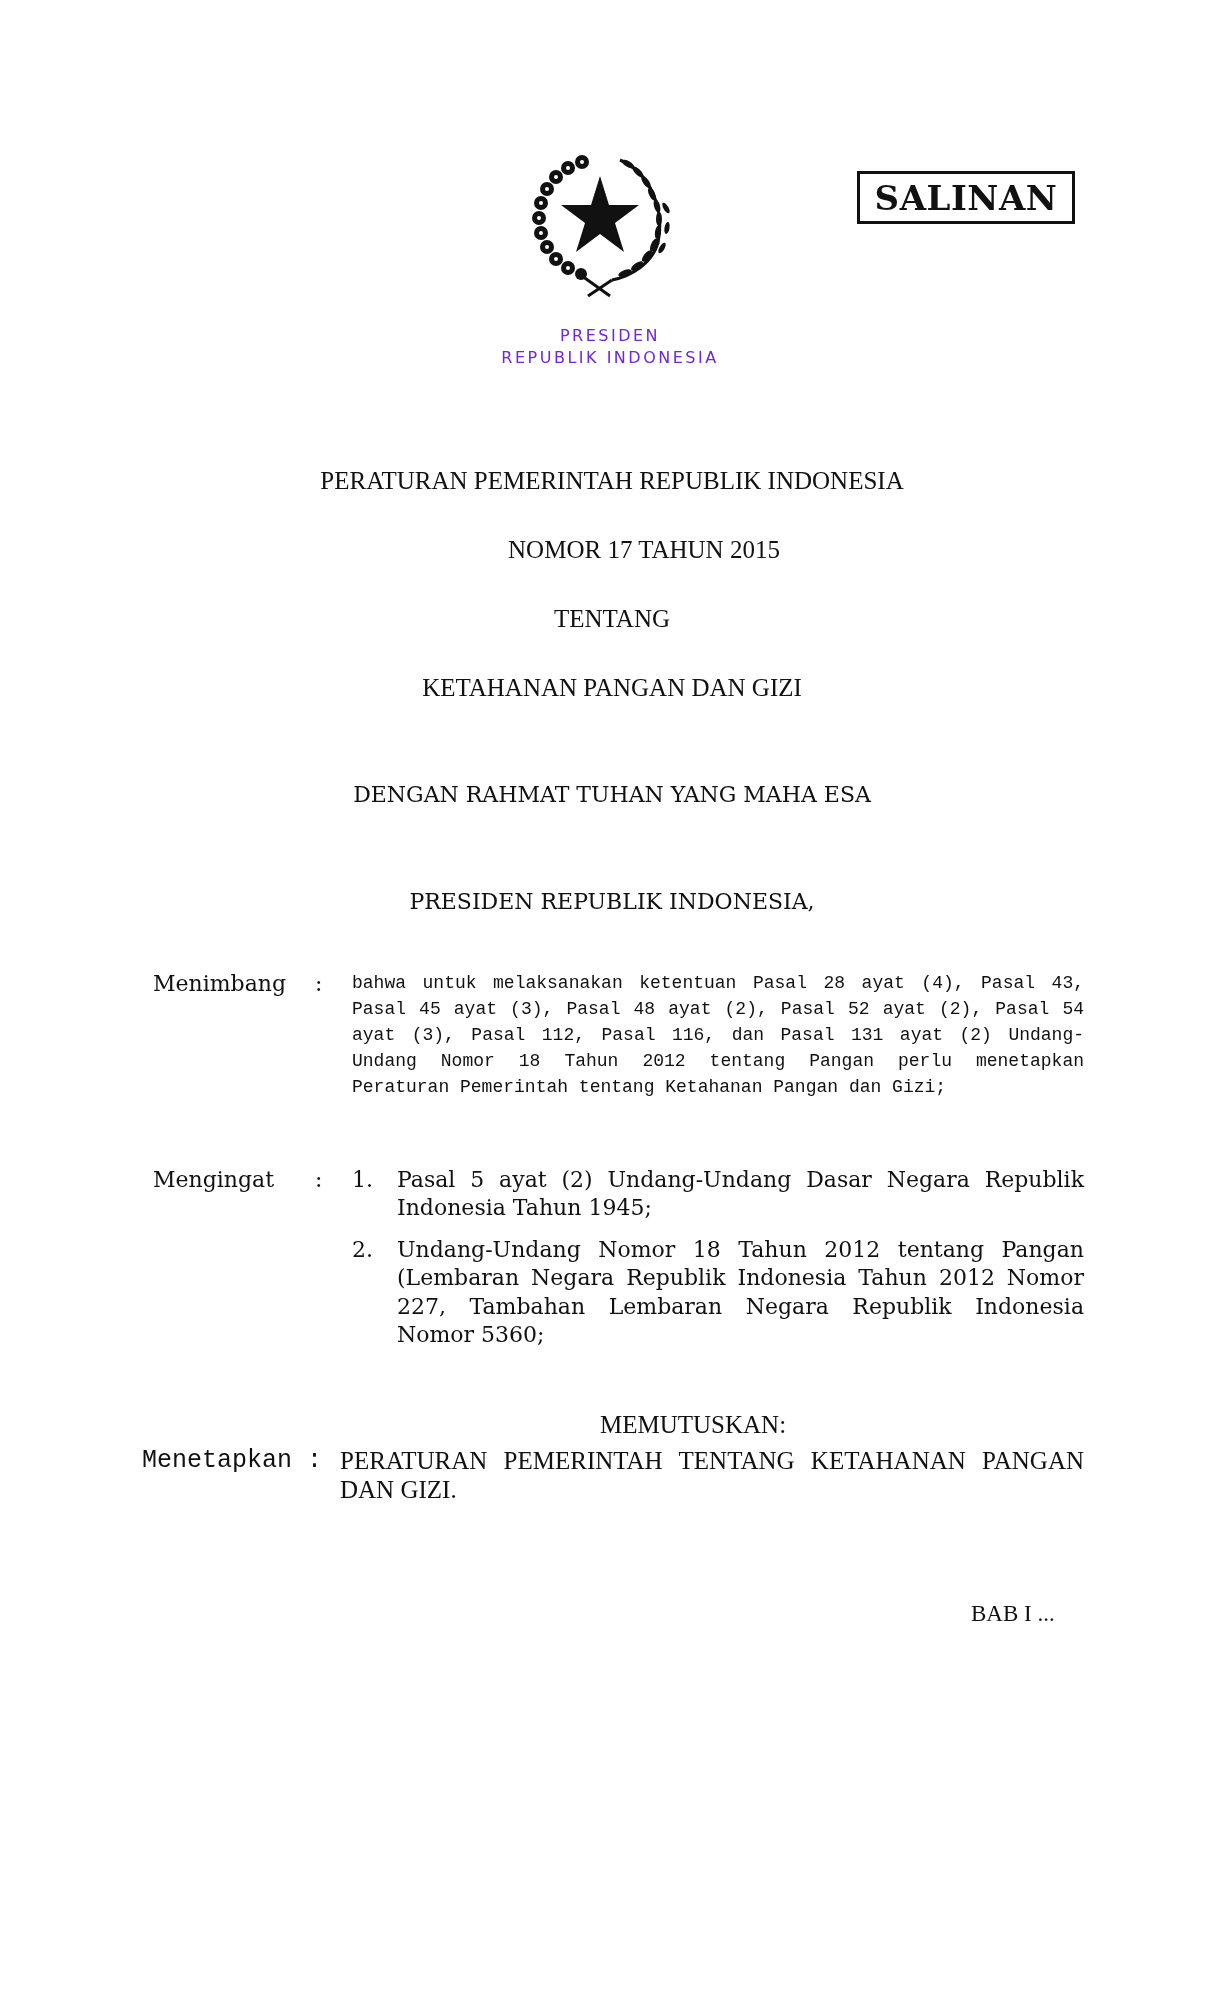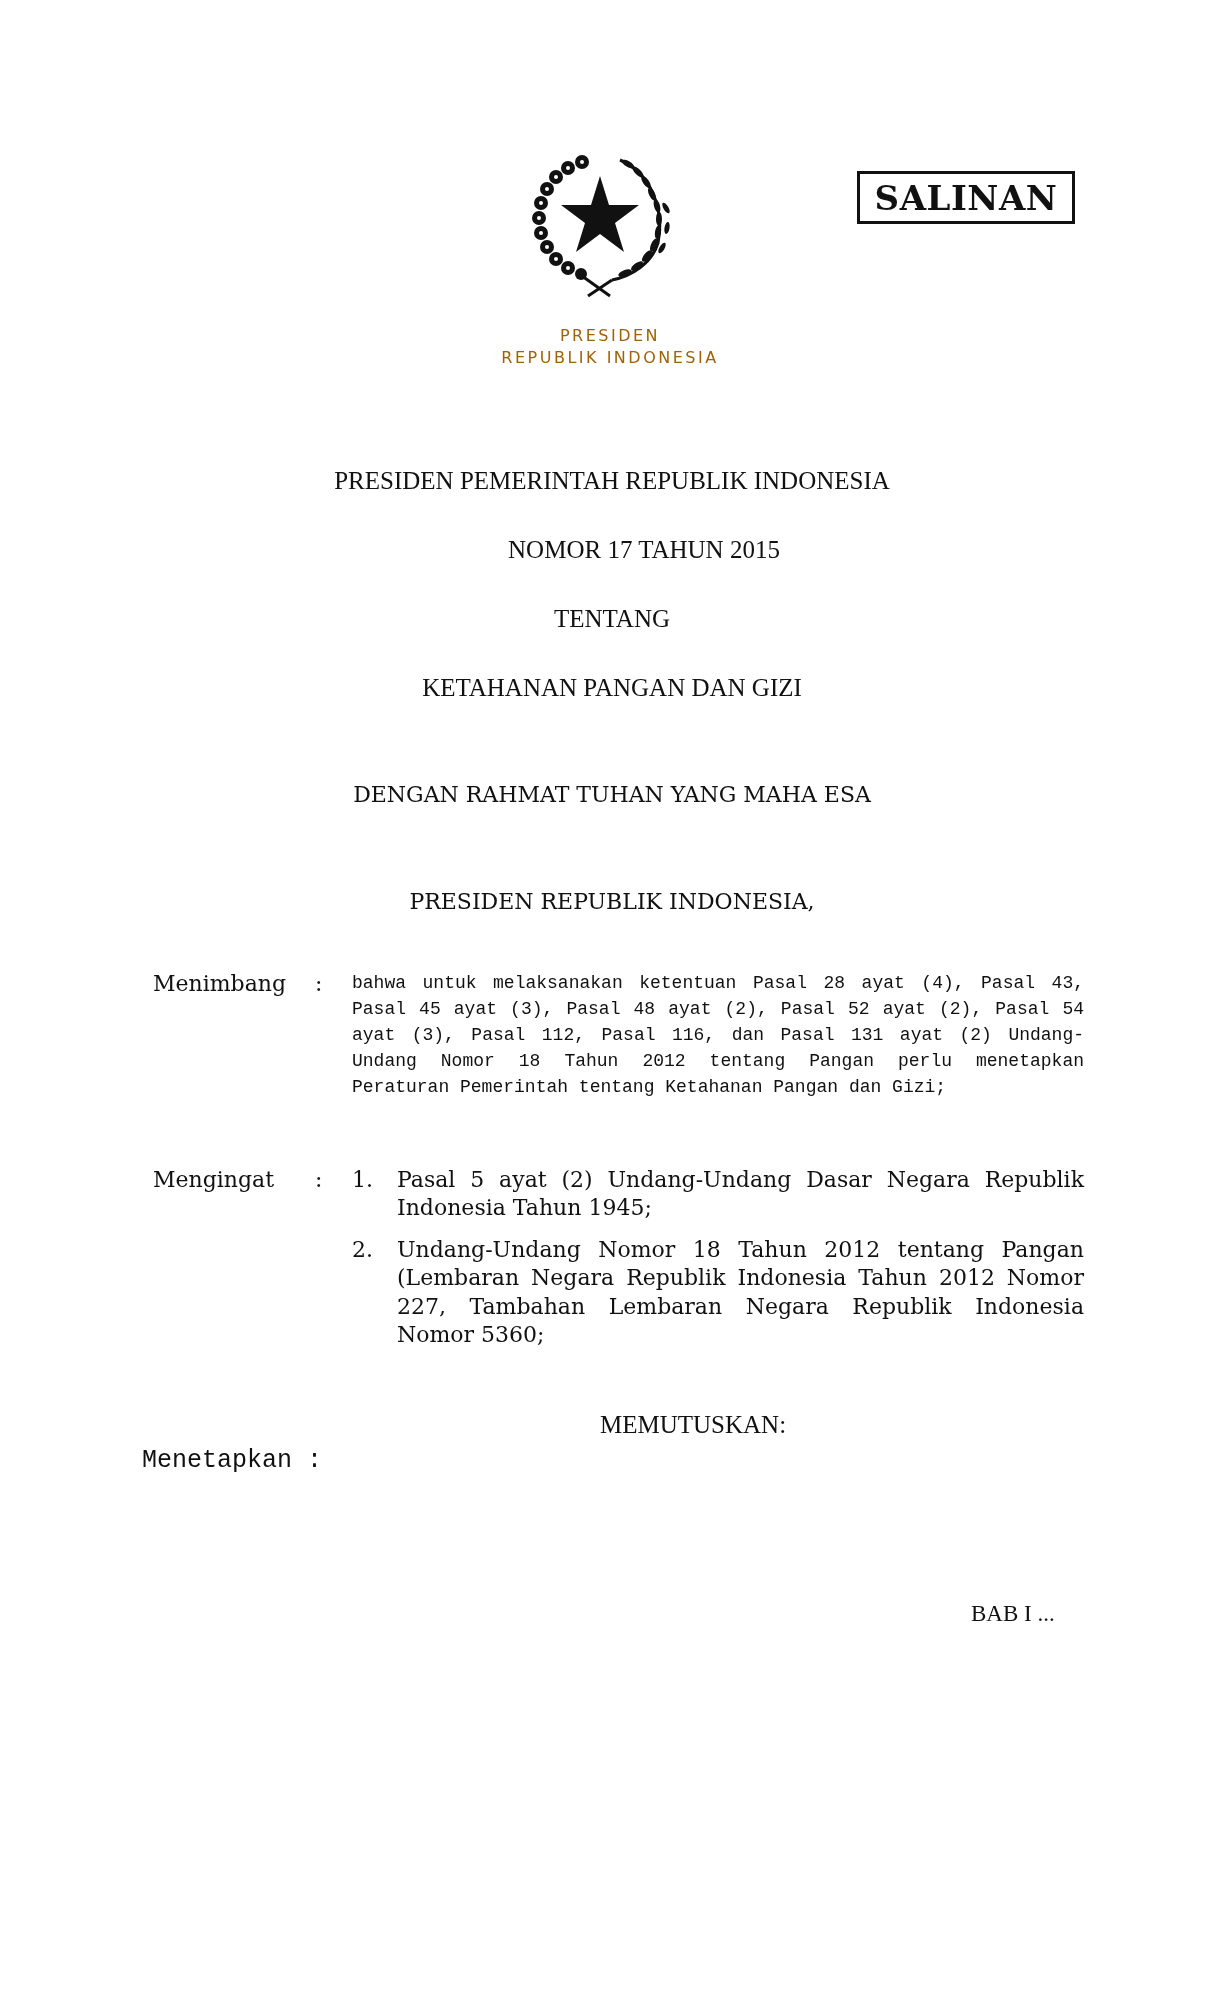--- a/index.html
+++ b/index.html
@@ -9,21 +9,21 @@
       color: #111111;
     }
     .page { position: absolute; left: 0; top: 0; width: 1224px; height: 2016px; }
 
     
     .emblem { position: absolute; left: 520px; top: 148px; width: 160px; height: 150px; }
     .emblem svg { width: 160px; height: 150px; display: block; }
     .emblem-caption {
       position: absolute; left: 440px; width: 340px; text-align: center;
       font-family: "DejaVu Sans", "Liberation Sans", sans-serif;
-      font-size: 16px; letter-spacing: 2.5px; color: #a16207; line-height: 20px;
+      font-size: 16px; letter-spacing: 2.5px; color: #6d28d9; line-height: 20px;
     }
     .cap1 { top: 326px; }
     .cap2 { top: 348px; }
 
     
     .salinan {
       position: absolute; left: 857px; top: 171px; width: 218px; height: 53px;
       border: 3px solid #111; box-sizing: border-box;
       display: flex; align-items: center; justify-content: center;
       font-family: "DejaVu Serif", serif; font-weight: bold; font-size: 34px; letter-spacing: 0.5px;
@@ -139,21 +139,21 @@
       </g>
 
       <path d="M62,128 L90,148 M92,132 L68,148" stroke="#111" stroke-width="3" fill="none"></path>
     </svg>
   </div>
   <div class="emblem-caption cap1">PRESIDEN</div>
   <div class="emblem-caption cap2">REPUBLIK INDONESIA</div>
 
   <div class="salinan">SALINAN</div>
 
-  <div class="center-line h1">PRESIDEN PEMERINTAH REPUBLIK INDONESIA</div>
+  <div class="center-line h1">PERATURAN PEMERINTAH REPUBLIK INDONESIA</div>
   <div class="center-line h2">NOMOR 17 TAHUN 2015</div>
   <div class="center-line h4">KETAHANAN PANGAN DAN GIZI</div>
   <div class="center-line h3">TENTANG</div>
   <div class="center-line h5">DENGAN RAHMAT TUHAN YANG MAHA ESA</div>
   <div class="center-line h6">PRESIDEN REPUBLIK INDONESIA,</div>
 
   <div class="label menimbang-label">Menimbang</div>
   <div class="colon menimbang-colon">:</div>
   <div class="body-text menimbang-text">bahwa untuk melaksanakan ketentuan Pasal 28 ayat (4), Pasal 43, Pasal 45 ayat (3), Pasal 48 ayat (2), Pasal 52 ayat (2), Pasal 54 ayat (3), Pasal 112, Pasal 116, dan Pasal 131 ayat (2) Undang-Undang Nomor 18 Tahun 2012 tentang Pangan perlu menetapkan Peraturan Pemerintah tentang Ketahanan Pangan dan Gizi;</div>
 
@@ -164,15 +164,16 @@
     <span class="list-num">1.</span>
     <span class="list-text">Pasal 5 ayat (2) Undang-Undang Dasar Negara Republik Indonesia Tahun 1945;</span>
   </div>
   <div class="list-item item2">
     <span class="list-num">2.</span>
     <span class="list-text">Undang-Undang Nomor 18 Tahun 2012 tentang Pangan (Lembaran Negara Republik Indonesia Tahun 2012 Nomor 227, Tambahan Lembaran Negara Republik Indonesia Nomor 5360;</span>
   </div>
 
   <div class="memutuskan">MEMUTUSKAN:</div>
   <div class="menetapkan-label">Menetapkan :</div>
+  <div class="menetapkan-text">PERATURAN PEMERINTAH TENTANG KETAHANAN PANGAN DAN GIZI.</div>
 
   <div class="next-page">BAB I ...</div>
 </div>
 
 </body></html>

